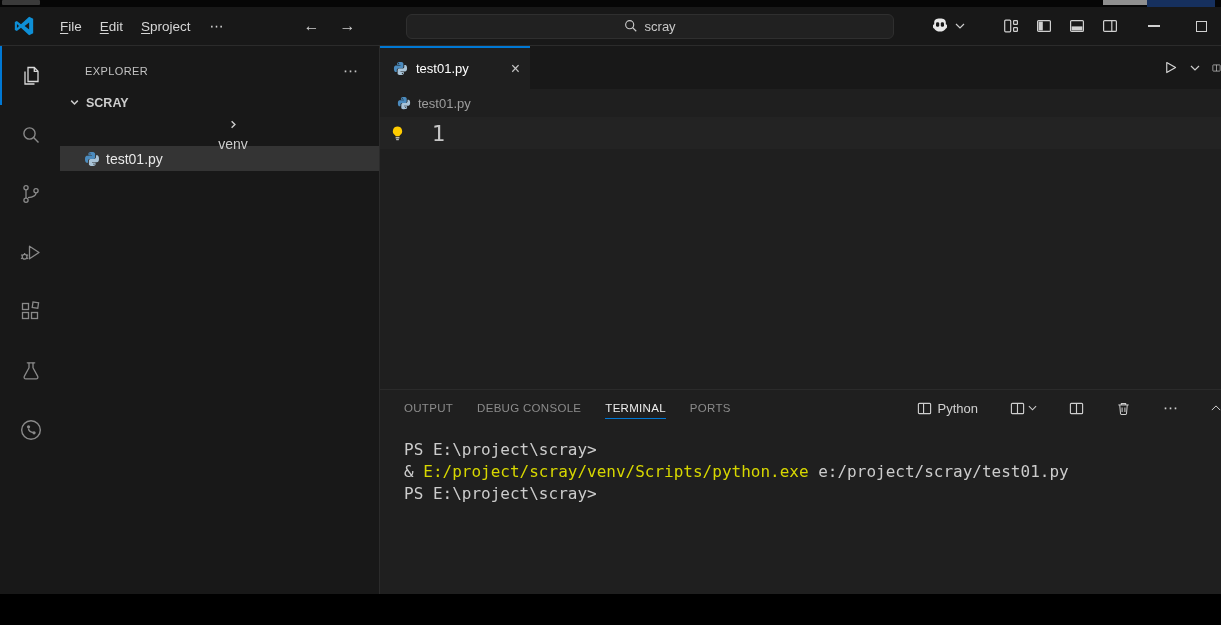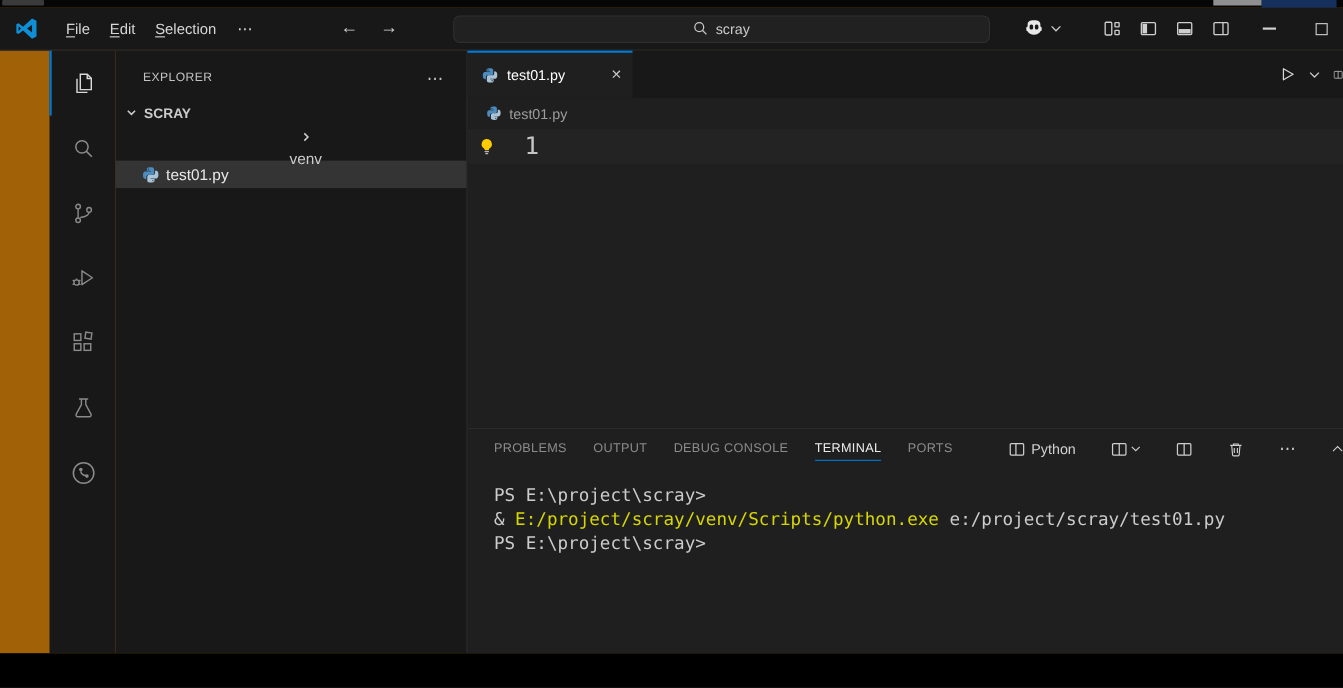--- a/index.html
+++ b/index.html
@@ -29,21 +29,21 @@
     border:1px solid #2f2f2f; border-radius:6px;
     display:flex; align-items:center; justify-content:center; gap:7px;
     color:#c9c9c9; font-size:13px;
   }
   .tb-right { margin-left:auto; display:flex; align-items:center; }
   .copilot { display:flex; align-items:center; gap:4px; }
   .layout-group { margin-left:38px; display:flex; align-items:center; gap:17px; }
   .win-min { margin-left:30px; width:12px; height:1.4px; background:#d0d0d0; }
   .win-max { margin-left:36px; margin-right:14px; width:11px; height:11px; border:1.3px solid #d0d0d0; }
   
-  .main { display:flex; height:579px;padding-left:45px; }
+  .main { display:flex; height:579px; }
   
   .activitybar { width:60px; background:#181818; display:flex; flex-direction:column; }
   .act-item { height:59px; display:flex; align-items:center; justify-content:center; border-left:2px solid transparent; }
   .act-item.active { border-left:2px solid #0078d4; }
   .act-item svg { stroke:#8a8a8a; }
   .act-item.active svg { stroke:#d9d9d9; }
   
   .sidebar { width:320px; background:#181818; border-right:1px solid #2b2b2b; }
   .sb-header { height:44px; display:flex; align-items:center; padding:6px 20px 0 25px; }
   .sb-title { font-size:11px; letter-spacing:.4px; color:#c3c3c3; }
@@ -101,21 +101,21 @@
   </div>
 
   <div class="titlebar">
     <span class="vs-logo">
       <svg width="22" height="22" viewBox="0 0 24 24">
         <path fill="#0e8fd6" fill-rule="evenodd" d="M17.6 2 8.7 10.1 4.2 6.6 2 7.7v8.6l2.2 1.1 4.5-3.5 8.9 8.1 4.4-2.1V4.1L17.6 2zm0 6.2v7.6l-4.9-3.8 4.9-3.8zM4.3 9.7l2.3 2.3-2.3 2.3V9.7z"></path>
       </svg>
     </span>
     <span class="menu-item"><span class="mn">F</span><span>ile</span></span>
     <span class="menu-item"><span class="mn">E</span><span>dit</span></span>
-    <span class="menu-item"><span class="mn">S</span><span>election</span></span>
+    <span class="menu-item"><span class="mn">S</span><span>project</span></span>
     <span class="menu-more">⋯</span>
 
     <span class="nav-arrows">
       <span>←</span>
       <span>→</span>
     </span>
 
     <div class="searchbox">
       <span>
         <svg width="14" height="14" viewBox="0 0 16 16">
@@ -326,23 +326,20 @@
               <rect x="6.1" y="11.4" width="3.8" height="1.2" rx="0.4" fill="#b5b5b5"></rect>
               <rect x="6.6" y="13.2" width="2.8" height="1.1" rx="0.4" fill="#b5b5b5"></rect>
             </svg>
           </span>
           <span class="line-num">1</span>
         </div>
       </div>
 
       <div class="panel">
         <div class="panel-header">
-          <span class="ptab">
-              <span class="lbl">PROBLEMS</span>
-            </span>
           <span class="ptab">
               <span class="lbl">OUTPUT</span>
             </span>
           <span class="ptab">
               <span class="lbl">DEBUG CONSOLE</span>
             </span>
           <span class="ptab active">
               <span class="lbl">TERMINAL</span>
             </span>
           <span class="ptab">

